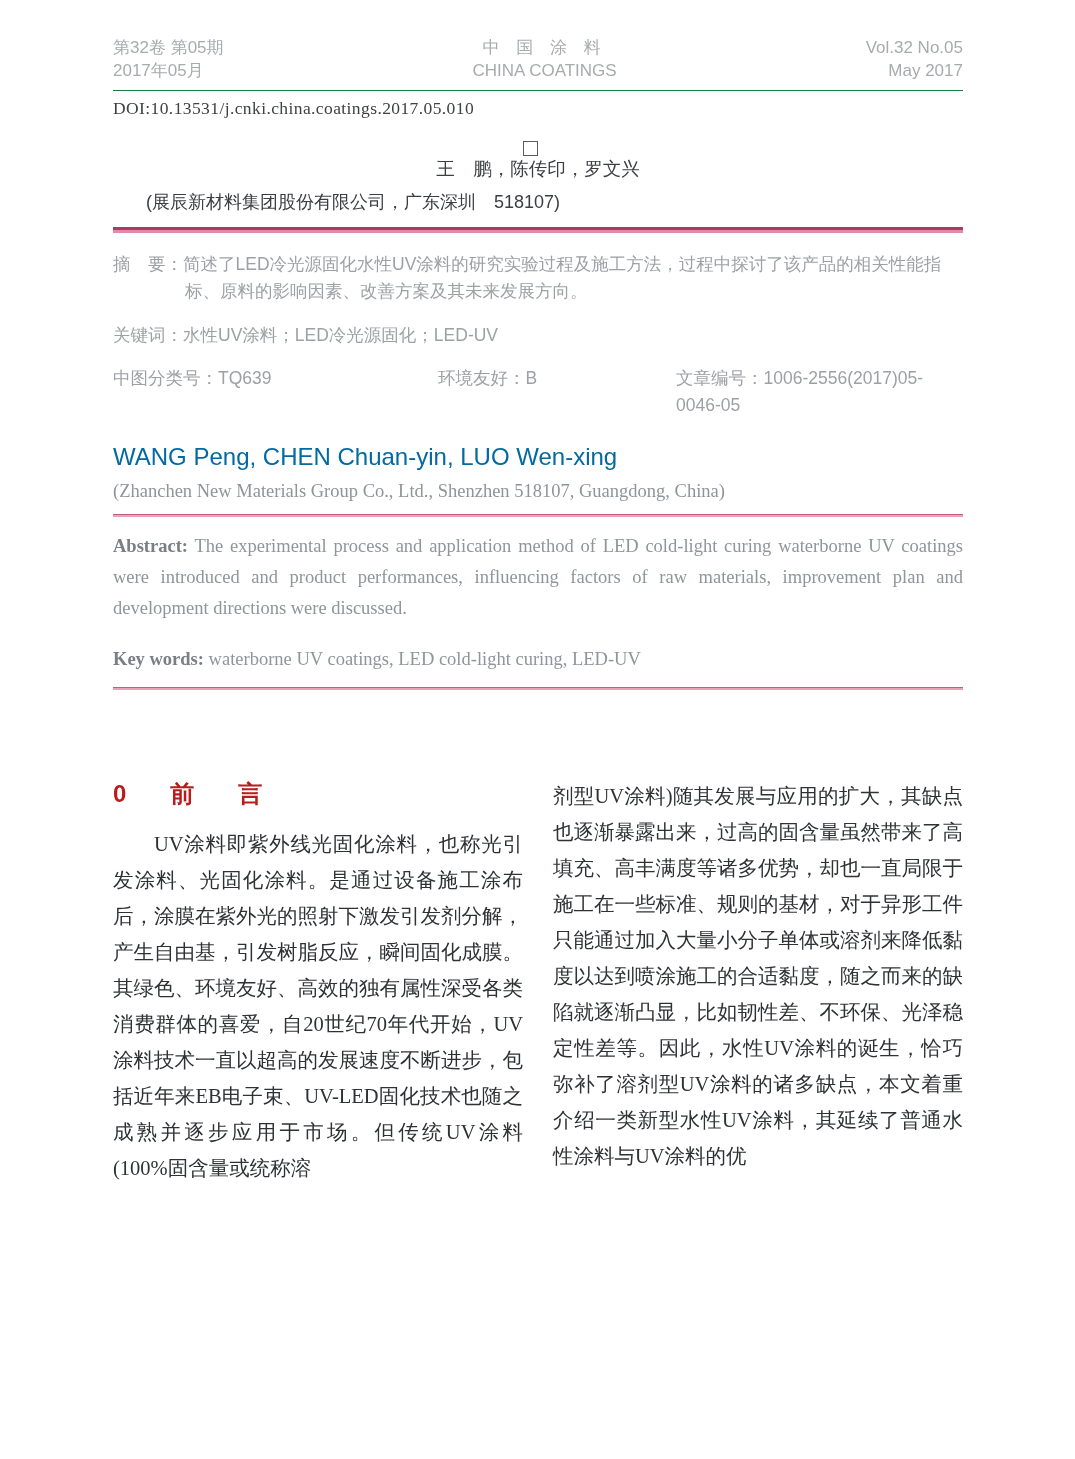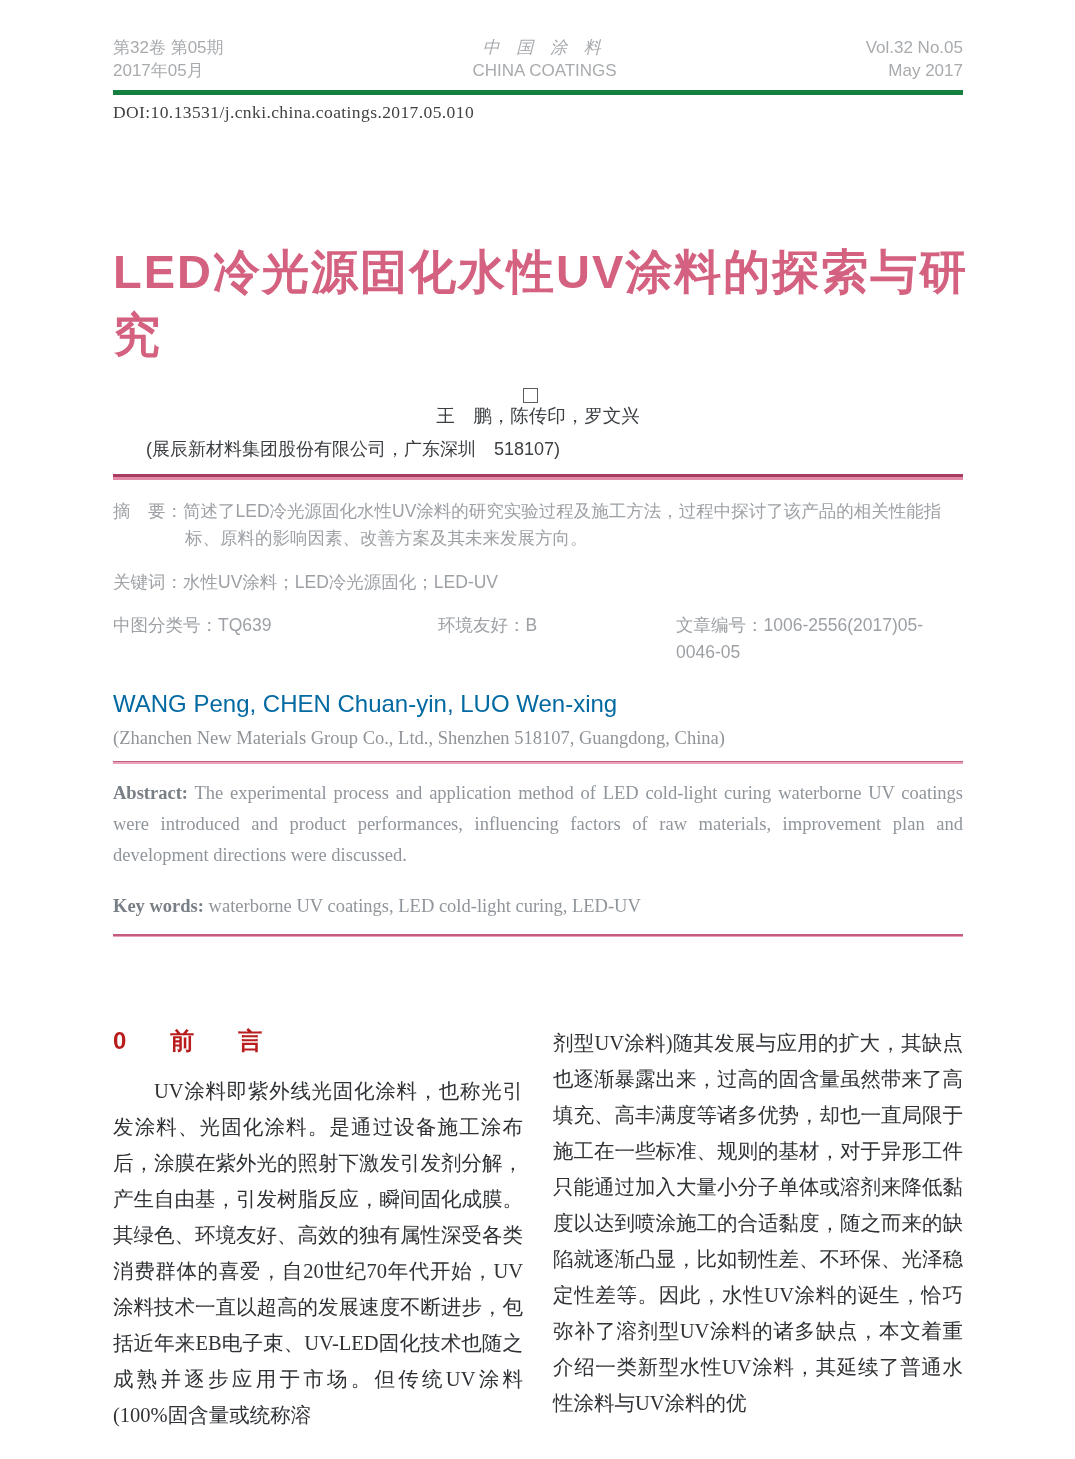--- a/index.html
+++ b/index.html
@@ -11,30 +11,30 @@
     color: #333639;
     position: relative;
   }
   .page { padding: 36px 112px 0 113px; }
 
   
   .jheader {
     display: flex;
     justify-content: space-between;
     align-items: flex-start;
-    border-bottom: 5px solid #15803d;
+    border-bottom: 1px solid #15803d;
     padding-bottom: 8px;
     color: #a8abae;
     font-size: 17px;
     line-height: 23px;
   }
   .jheader .col { white-space: nowrap; }
   .jheader .col.center { text-align: center; }
   .jheader .col.right { text-align: right; }
-  .jcn { letter-spacing: 6px; font-style: italic; }
+  .jcn { letter-spacing: 6px; }
   .doi {
     font-family: "Liberation Serif", "DejaVu Serif", serif;
     color: #3f4142;
     font-size: 17.5px;
     margin-top: 7px;
     letter-spacing: 0.4px;
   }
 
   
   .title-cn {
@@ -168,21 +168,20 @@
       <div class="jcn">中 国 涂 料</div>
       <div>CHINA COATINGS</div>
     </div>
     <div class="col right">
       <div>Vol.32  No.05</div>
       <div>May  2017</div>
     </div>
   </div>
   <div class="doi">DOI:10.13531/j.cnki.china.coatings.2017.05.010</div>
 
-  <h1 class="title-cn">LED冷光源固化水性UV涂料的探索与研究</h1>
 
   <div class="authors-cn">
     <span class="author-box"></span>
     <span>王　鹏，陈传印，罗文兴</span>
   </div>
   <div class="affil-cn">(展辰新材料集团股份有限公司，广东深圳　518107)</div>
 
   <div class="rule-thick"></div>
 
   <div class="abs-cn">

